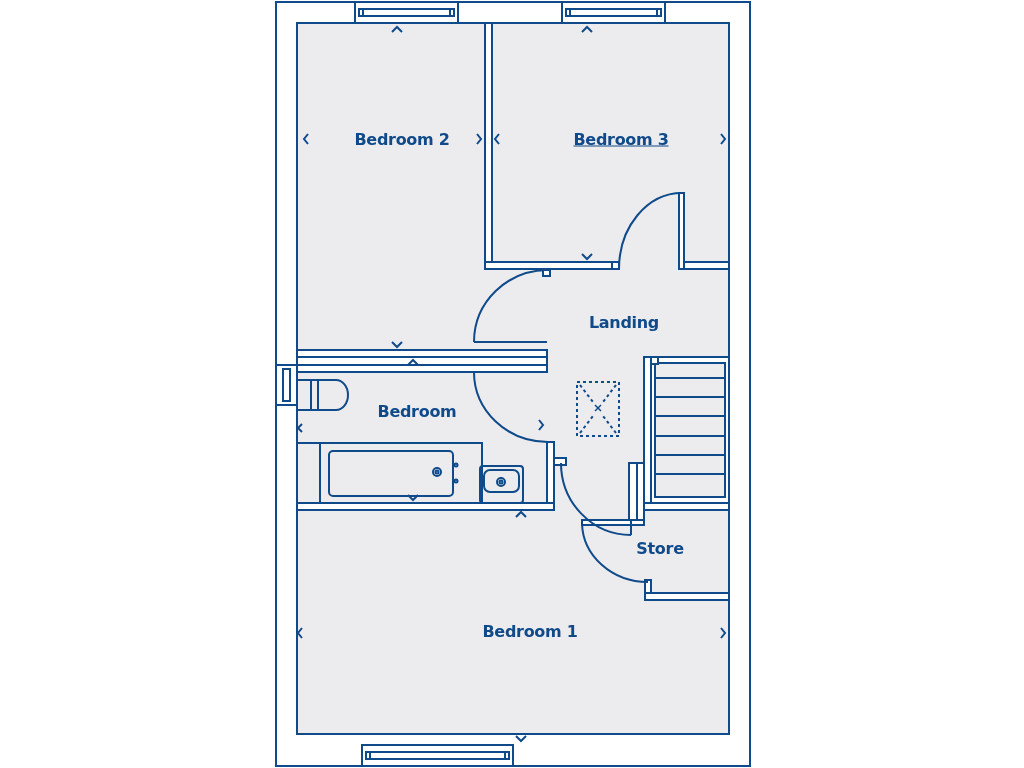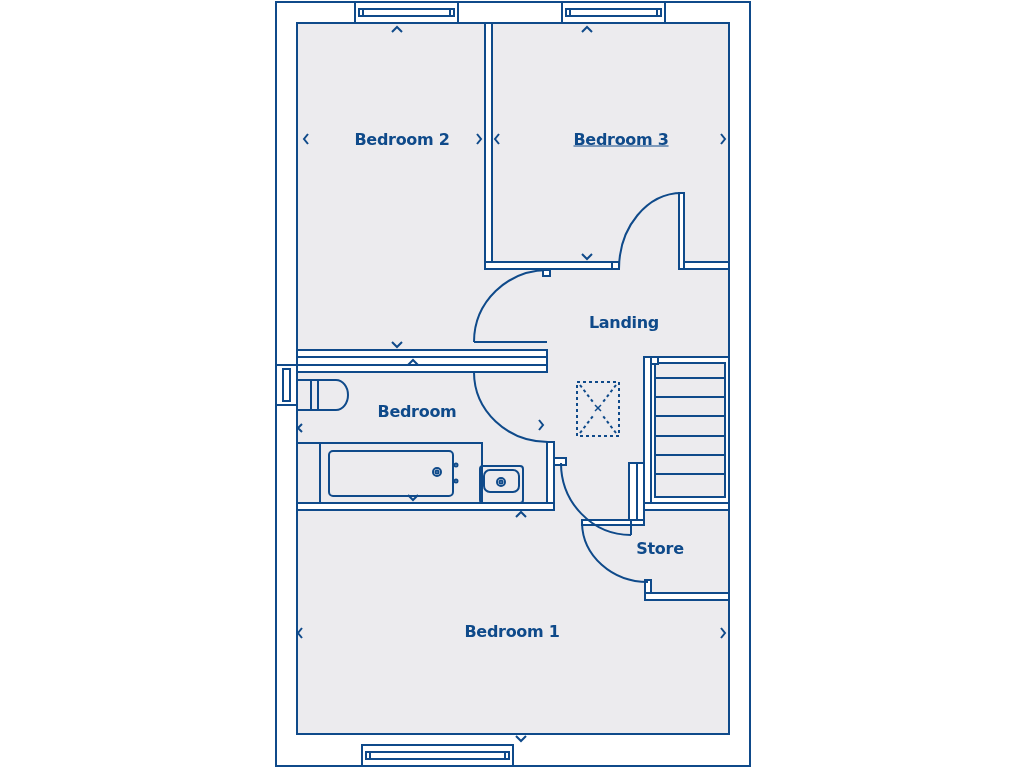--- a/index.html
+++ b/index.html
@@ -145,13 +145,13 @@
     <polyline points="721,628 725,633 721,638"></polyline>
     <polyline points="516,736 521,741 526,736"></polyline>
   </g>
 </svg>
 
 <div class="lbl" style="left:402px; top:139px;">Bedroom 2</div>
 <div class="lbl" style="left:621px; top:139px;text-decoration:underline;">Bedroom 3</div>
 <div class="lbl" style="left:618px; top:322px;margin-left:6px;">Landing</div>
 <div class="lbl" style="left:417px; top:411px;">Bedroom</div>
 <div class="lbl" style="left:660px; top:548px;">Store</div>
-<div class="lbl" style="left:512px; top:631px;">Bedroom 1</div>
+<div class="lbl" style="left:530px; top:631px;">Bedroom 1</div>
 
 </body></html>

